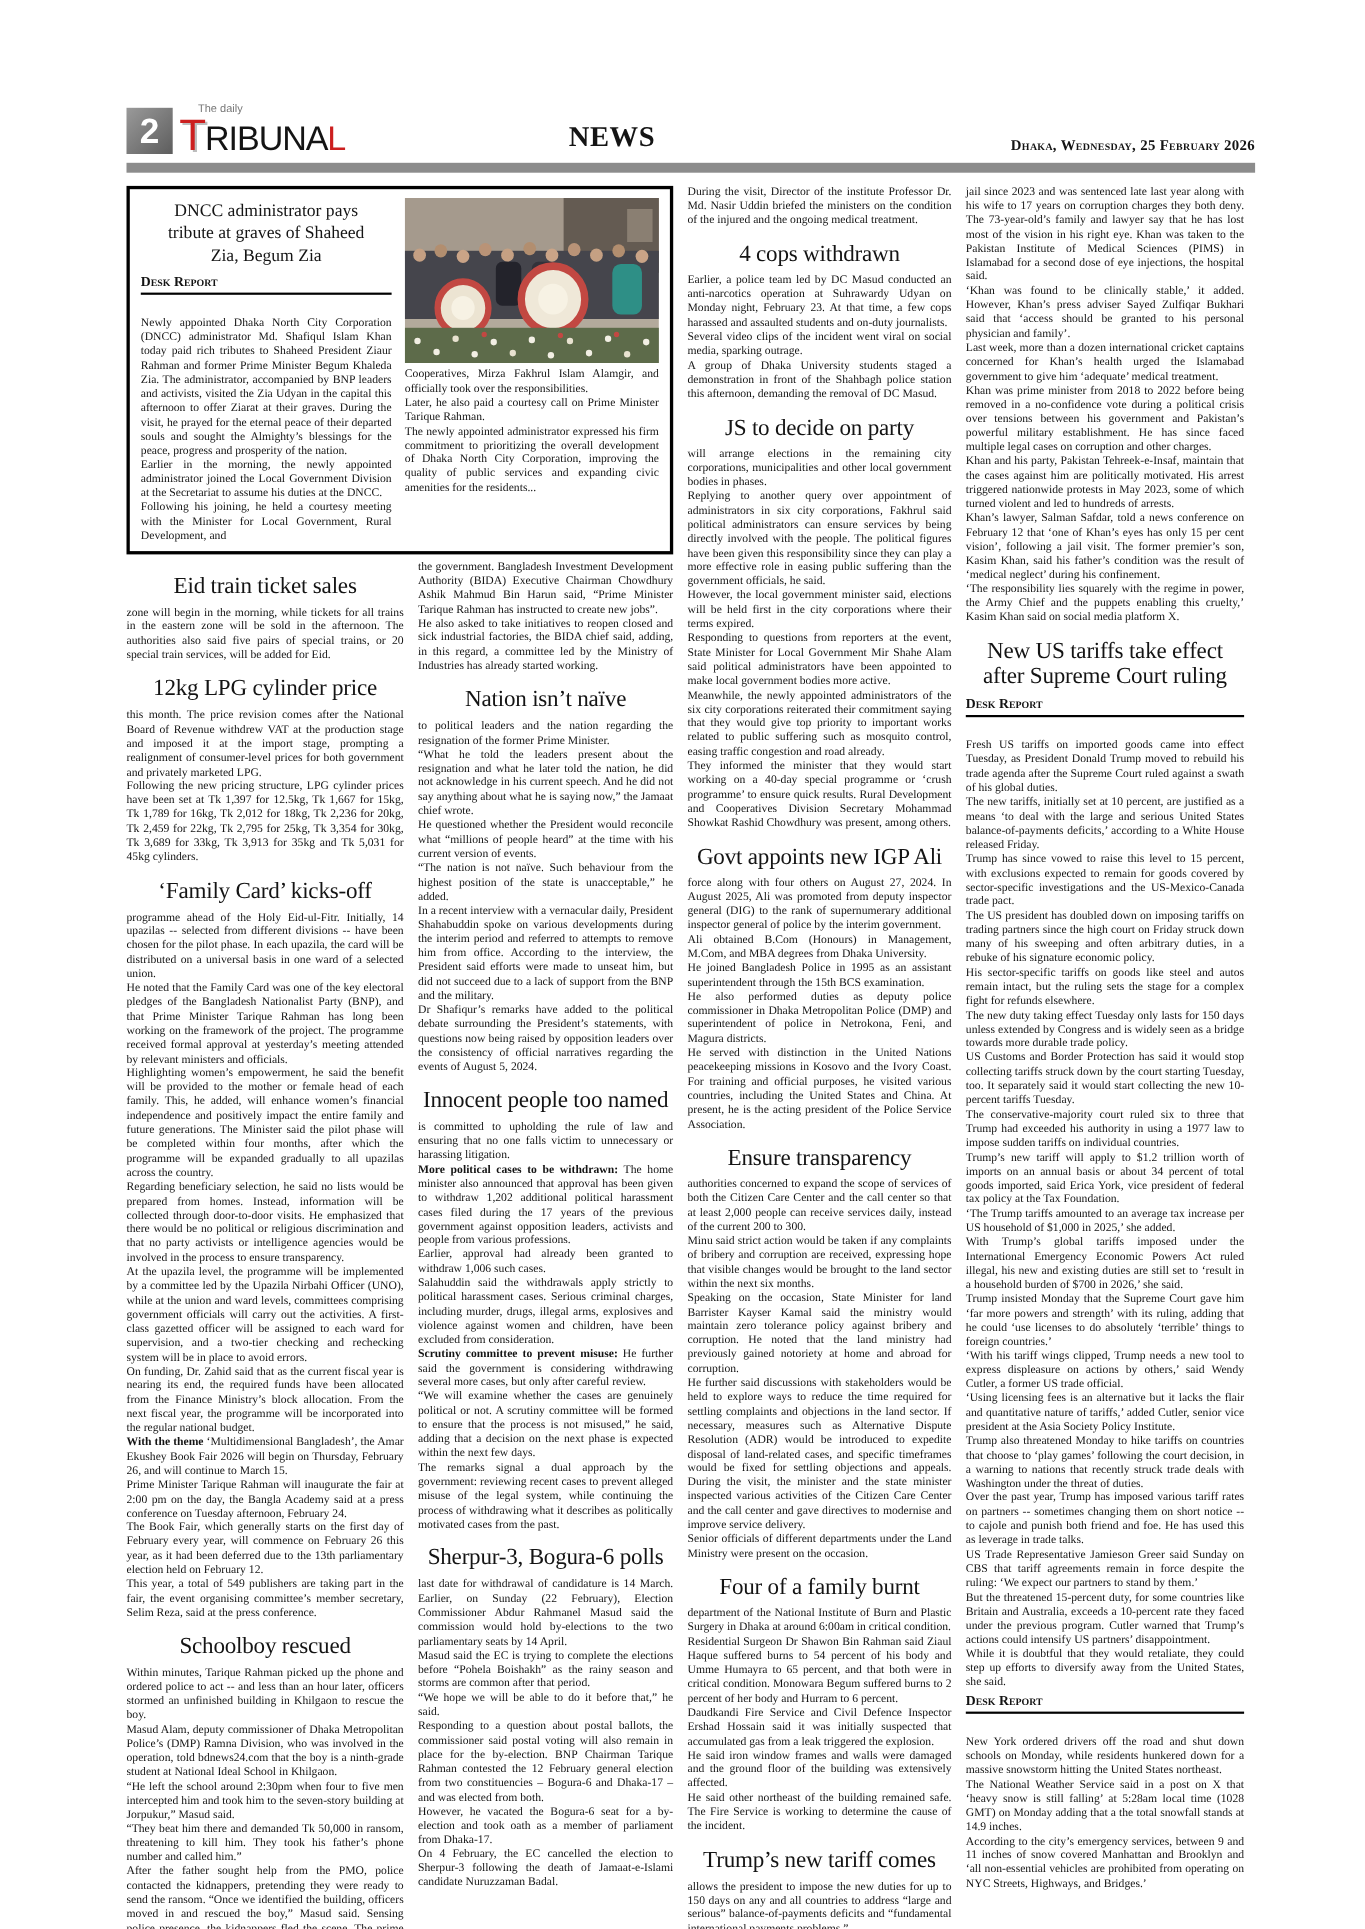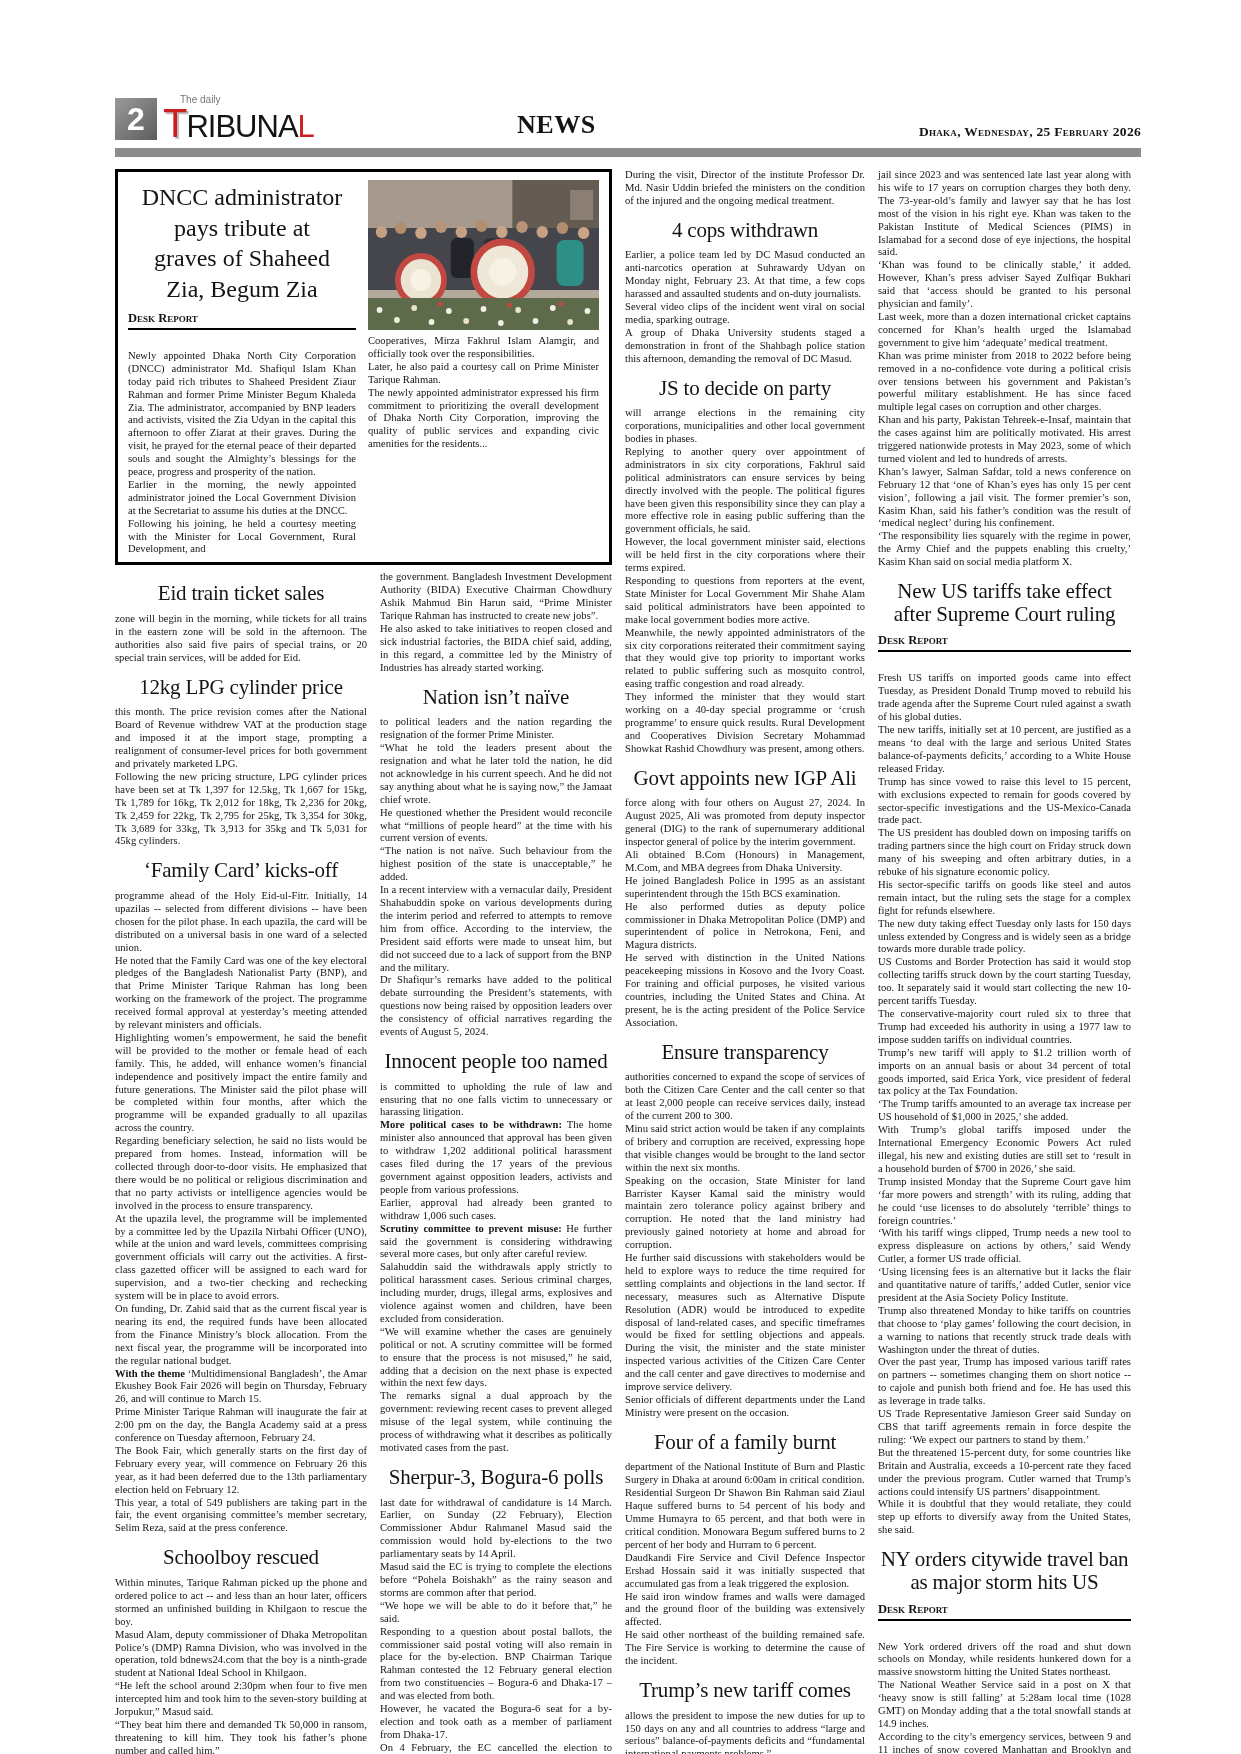--- a/index.html
+++ b/index.html
@@ -23,21 +23,21 @@
   .dateline{font-size:13.5px;font-weight:bold;font-variant:small-caps;letter-spacing:0.3px;}
   .graybar{height:9px;background:#8c8c8c;margin:8px 0 12px;}
   
   .grid{display:grid;grid-template-columns:252px 232px 240px 253px;column-gap:13px;}
   .span2{grid-column:1/3;}
   .twocol{display:grid;grid-template-columns:252px 232px;column-gap:13px;}
   
   .lead-box{border:3px solid #000;padding:8px 10px 6px;display:flex;gap:12px;margin-bottom:6px;}
   .lead-left{flex:0 0 228px;}
   .lead-right{flex:1;min-width:0;}
-  .lead-headline{font-size:24px;font-weight:400;text-align:center;line-height:1.28;margin:2px 13px 6px;}
+  .lead-headline{font-size:16px;font-weight:400;text-align:center;line-height:1.28;margin:2px 13px 6px;}
   .photo{width:100%;height:150px;margin-bottom:5px;}
   .photo svg{display:block;width:100%;height:100%;}
   
   article{display:block;}
   .headline{font-size:21px;font-weight:400;text-align:center;line-height:1.08;
     letter-spacing:-0.2px;margin:11px 0 8px;}
   .byline{font-variant:small-caps;font-weight:bold;font-size:12.5px;
     border-bottom:2.5px solid #000;padding-bottom:2px;margin:2px 0 20px;}
   p{font-size:10.6px;line-height:12.9px;text-align:justify;margin:0;}
   p b{font-weight:bold;}
@@ -173,22 +173,22 @@
               <p>He questioned whether the President would reconcile what “millions of people heard” at the time with his current version of events.</p>
               <p>“The nation is not naïve. Such behaviour from the highest position of the state is unacceptable,” he added.</p>
               <p>In a recent interview with a vernacular daily, President Shahabuddin spoke on various developments during the interim period and referred to attempts to remove him from office. According to the interview, the President said efforts were made to unseat him, but did not succeed due to a lack of support from the BNP and the military.</p>
               <p>Dr Shafiqur’s remarks have added to the political debate surrounding the President’s statements, with questions now being raised by opposition leaders over the consistency of official narratives regarding the events of August 5, 2024.</p>
             </article>
             <article>
               <h2 class="headline">Innocent people too named</h2>
               <p>is committed to upholding the rule of law and ensuring that no one falls victim to unnecessary or harassing litigation.</p>
               <p><b>More political cases to be withdrawn:</b> The home minister also announced that approval has been given to withdraw 1,202 additional political harassment cases filed during the 17 years of the previous government against opposition leaders, activists and people from various professions.</p>
               <p>Earlier, approval had already been granted to withdraw 1,006 such cases.</p>
+              <p>Salahuddin said the withdrawals apply strictly to political harassment cases. Serious criminal charges, including murder, drugs, illegal arms, explosives and violence against women and children, have been excluded from consideration.</p>
               <p><b>Scrutiny committee to prevent misuse:</b> He further said the government is considering withdrawing several more cases, but only after careful review.</p>
-              <p>Salahuddin said the withdrawals apply strictly to political harassment cases. Serious criminal charges, including murder, drugs, illegal arms, explosives and violence against women and children, have been excluded from consideration.</p>
               <p>“We will examine whether the cases are genuinely political or not. A scrutiny committee will be formed to ensure that the process is not misused,” he said, adding that a decision on the next phase is expected within the next few days.</p>
               <p>The remarks signal a dual approach by the government: reviewing recent cases to prevent alleged misuse of the legal system, while continuing the process of withdrawing what it describes as politically motivated cases from the past.</p>
             </article>
             <article>
               <h2 class="headline">Sherpur-3, Bogura-6 polls</h2>
               <p>last date for withdrawal of candidature is 14 March. Earlier, on Sunday (22 February), Election Commissioner Abdur Rahmanel Masud said the commission would hold by-elections to the two parliamentary seats by 14 April.</p>
               <p>Masud said the EC is trying to complete the elections before “Pohela Boishakh” as the rainy season and storms are common after that period.</p>
               <p>“We hope we will be able to do it before that,” he said.</p>
               <p>Responding to a question about postal ballots, the commissioner said postal voting will also remain in place for the by-election. BNP Chairman Tarique Rahman contested the 12 February general election from two constituencies – Bogura-6 and Dhaka-17 – and was elected from both.</p>
               <p>However, he vacated the Bogura-6 seat for a by-election and took oath as a member of parliament from Dhaka-17.</p>
@@ -273,21 +273,20 @@
           <p>Trump insisted Monday that the Supreme Court gave him ‘far more powers and strength’ with its ruling, adding that he could ‘use licenses to do absolutely ‘terrible’ things to foreign countries.’</p>
           <p>‘With his tariff wings clipped, Trump needs a new tool to express displeasure on actions by others,’ said Wendy Cutler, a former US trade official.</p>
           <p>‘Using licensing fees is an alternative but it lacks the flair and quantitative nature of tariffs,’ added Cutler, senior vice president at the Asia Society Policy Institute.</p>
           <p>Trump also threatened Monday to hike tariffs on countries that choose to ‘play games’ following the court decision, in a warning to nations that recently struck trade deals with Washington under the threat of duties.</p>
           <p>Over the past year, Trump has imposed various tariff rates on partners -- sometimes changing them on short notice -- to cajole and punish both friend and foe. He has used this as leverage in trade talks.</p>
           <p>US Trade Representative Jamieson Greer said Sunday on CBS that tariff agreements remain in force despite the ruling: ‘We expect our partners to stand by them.’</p>
           <p>But the threatened 15-percent duty, for some countries like Britain and Australia, exceeds a 10-percent rate they faced under the previous program. Cutler warned that Trump’s actions could intensify US partners’ disappointment.</p>
           <p>While it is doubtful that they would retaliate, they could step up efforts to diversify away from the United States, she said.</p>
         </article>
         <article>
-          <h2 class="headline">NY orders citywide travel ban as major storm hits US</h2>
           <div class="byline">Desk Report</div>
           <p>New York ordered drivers off the road and shut down schools on Monday, while residents hunkered down for a massive snowstorm hitting the United States northeast.</p>
           <p>The National Weather Service said in a post on X that ‘heavy snow is still falling’ at 5:28am local time (1028 GMT) on Monday adding that a the total snowfall stands at 14.9 inches.</p>
           <p>According to the city’s emergency services, between 9 and 11 inches of snow covered Manhattan and Brooklyn and ‘all non-essential vehicles are prohibited from operating on NYC Streets, Highways, and Bridges.’</p>
         </article>
       </div>
 
   </main>
 </div>
 

